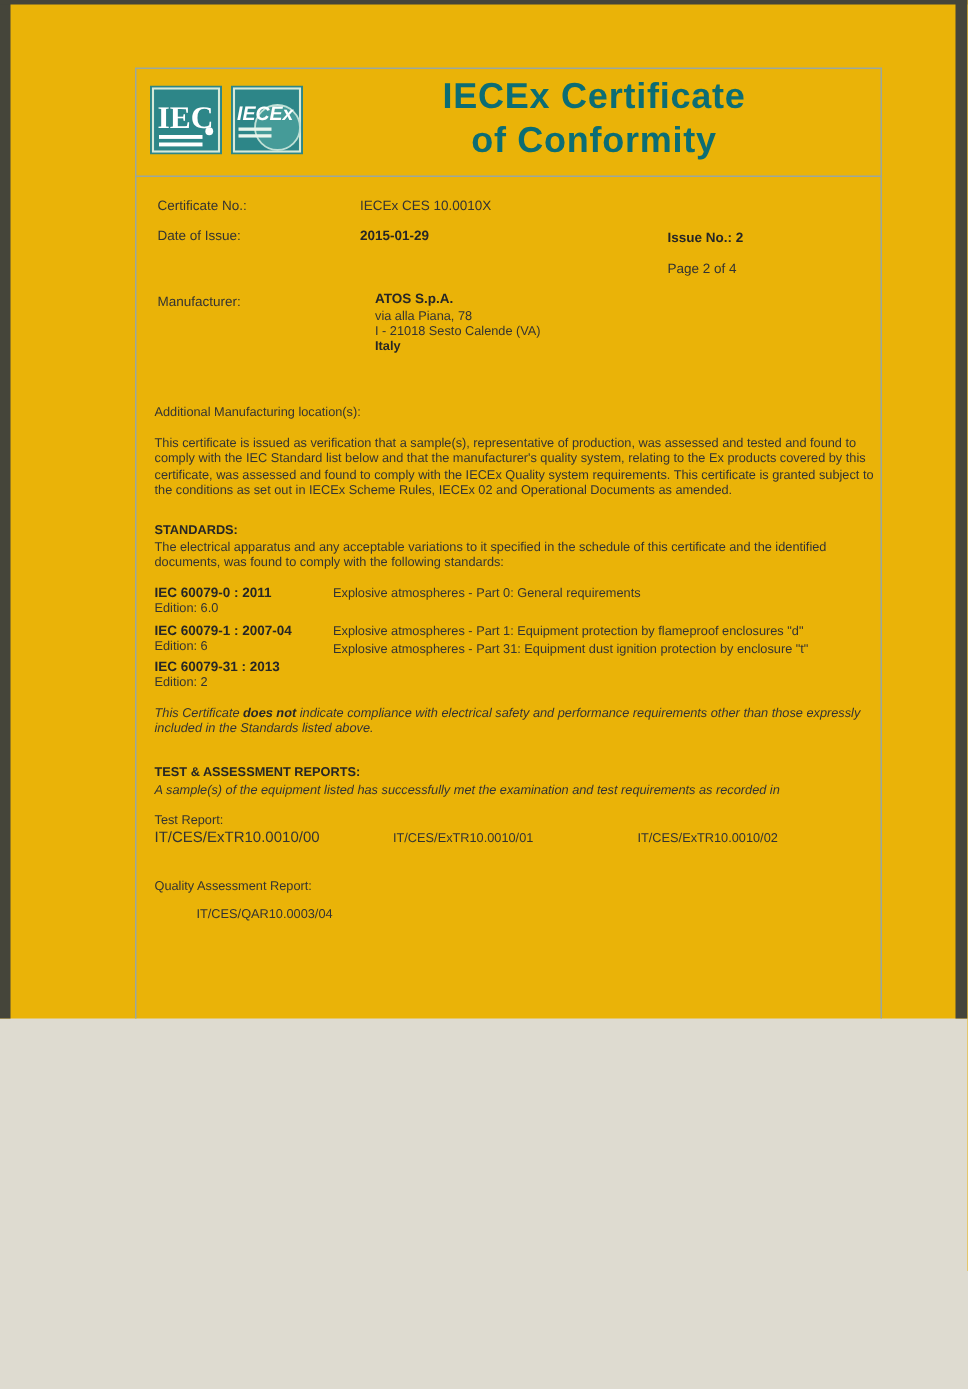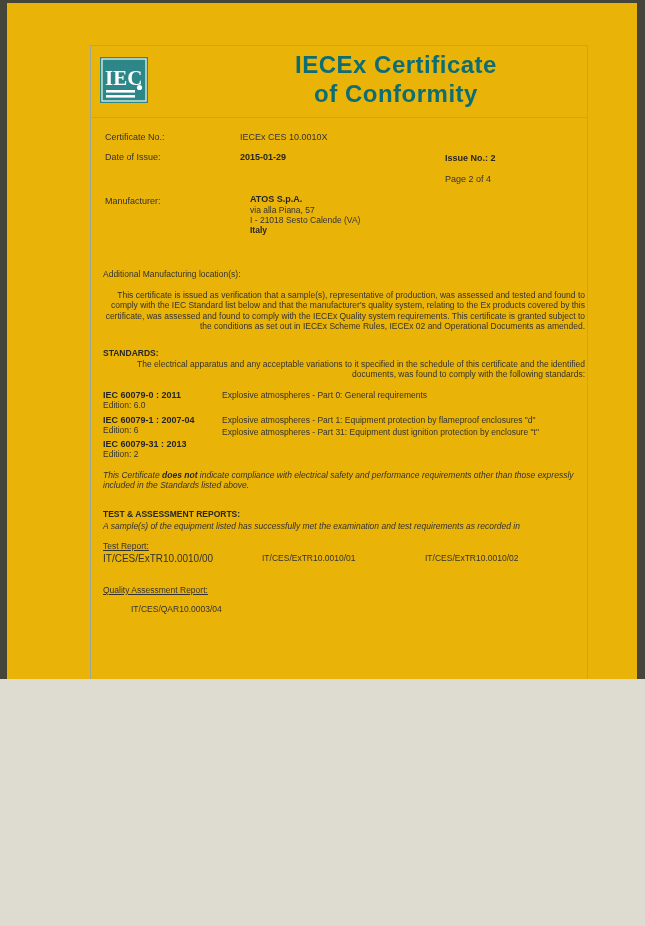--- a/index.html
+++ b/index.html
@@ -25,24 +25,24 @@
   
   .logo { position:absolute; top:57px; }
   .logo-iec   { left:100px; }
   .logo-iecex { left:154px; }
   .cert-title { position:absolute; left:206px; top:50px; width:380px; text-align:center;
                 font-size:24px; font-weight:bold; color:#0c6d74; line-height:29px;
                 letter-spacing:0.5px; }
 
   
   .t  { position:absolute; font-size:9px; color:#333; white-space:nowrap; }
-  .bt { position:absolute; font-size:8.5px; line-height:10.4px; color:#333;text-align:right; }
+  .bt { position:absolute; font-size:8.5px; line-height:10.4px; color:#333; }
   .b  { font-weight:bold; color:#262626; }
   .i  { font-style:italic; }
-  .u  { text-decoration:underline; }
+  .u  { }
   .center { text-align:left; }
 
   .para { width:482px; }
 </style>
 </head>
 <body>
 
 <div class="scan">
 
   <div class="edge edge-left"></div>
@@ -56,38 +56,49 @@
   <div class="logo logo-iec">
     <svg width="48" height="46" viewBox="0 0 48 46">
       <rect width="48" height="46" fill="#2d8688"></rect>
       <rect x="2" y="2" width="44" height="42" fill="none" stroke="#d8ead9" stroke-width="1.4"></rect>
       <text x="5" y="28" font-family="Liberation Serif, serif" font-size="21" font-weight="bold" fill="#ffffff">IEC</text>
       <circle cx="39.5" cy="30.5" r="2.6" fill="#ffffff"></circle>
       <rect x="6" y="33" width="29" height="2.6" fill="#ffffff"></rect>
       <rect x="6" y="38" width="29" height="2.6" fill="#ffffff"></rect>
     </svg>
   </div>
+  <div class="logo logo-iecex">
+    <svg width="48" height="46" viewBox="0 0 48 46">
+      <rect width="48" height="46" fill="#2d8688"></rect>
+      <rect x="2" y="2" width="44" height="42" fill="none" stroke="#d8ead9" stroke-width="1.4"></rect>
+      <circle cx="31" cy="28" r="15" fill="#4da29d" opacity="0.75"></circle>
+      <circle cx="31" cy="28" r="15" fill="none" stroke="#bfe0d6" stroke-width="1.2"></circle>
+      <text x="4" y="23" font-family="Liberation Sans, sans-serif" font-size="13" font-weight="bold" font-style="italic" fill="#ffffff">IECEx</text>
+      <rect x="5" y="28" width="22" height="2.2" fill="#eaf5ec"></rect>
+      <rect x="5" y="32.5" width="22" height="2.2" fill="#eaf5ec"></rect>
+    </svg>
+  </div>
 
   <div class="cert-title">
     <div>IECEx Certificate</div>
     <div>of Conformity</div>
   </div>
 
   <div class="t" style="left:105px; top:132px;">Certificate No.:</div>
   <div class="t" style="left:240px; top:132px;">IECEx CES 10.0010X</div>
 
   <div class="t" style="left:105px; top:152px;">Date of Issue:</div>
   <div class="t b" style="left:240px; top:152px;">2015-01-29</div>
 
   <div class="t b" style="left:445px; top:153px;">Issue No.: 2</div>
   <div class="t" style="left:445px; top:174px;">Page 2 of 4</div>
 
   <div class="t" style="left:105px; top:196px;">Manufacturer:</div>
   <div class="t b" style="left:250px; top:194px;">ATOS S.p.A.</div>
-  <div class="t" style="left:250px; top:205px; font-size:8.5px;">via alla Piana, 57</div>
+  <div class="t" style="left:250px; top:205px; font-size:8.5px;">via alla Piana, 78</div>
   <div class="t" style="left:250px; top:215px; font-size:8.5px;">I - 21018 Sesto Calende (VA)</div>
   <div class="t b" style="left:250px; top:225px; font-size:8.5px;">Italy</div>
 
   <div class="t" style="left:103px; top:269px; font-size:8.5px;">Additional Manufacturing location(s):</div>
 
   <div class="bt para" style="left:103px; top:290px;">This certificate is issued as verification that a sample(s), representative of production, was assessed and tested and found to comply with the IEC Standard list below and that the manufacturer's quality system, relating to the Ex products covered by this certificate, was assessed and found to comply with the IECEx Quality system requirements. This certificate is granted subject to the conditions as set out in IECEx Scheme Rules, IECEx 02 and Operational Documents as amended.</div>
 
   <div class="t b" style="left:103px; top:348px; font-size:8.5px;">STANDARDS:</div>
   <div class="bt para" style="left:103px; top:359px;">The electrical apparatus and any acceptable variations to it specified in the schedule of this certificate and the identified documents, was found to comply with the following standards:</div>
 

